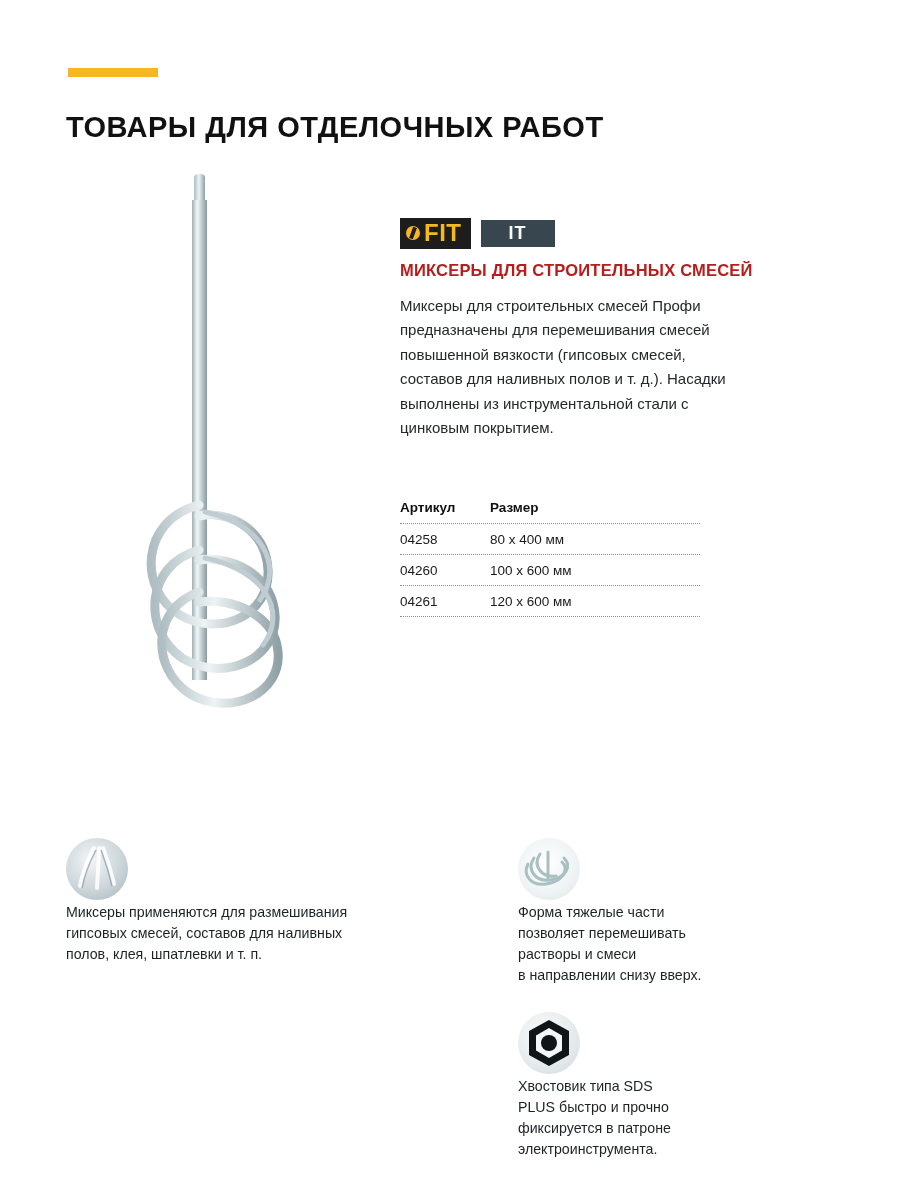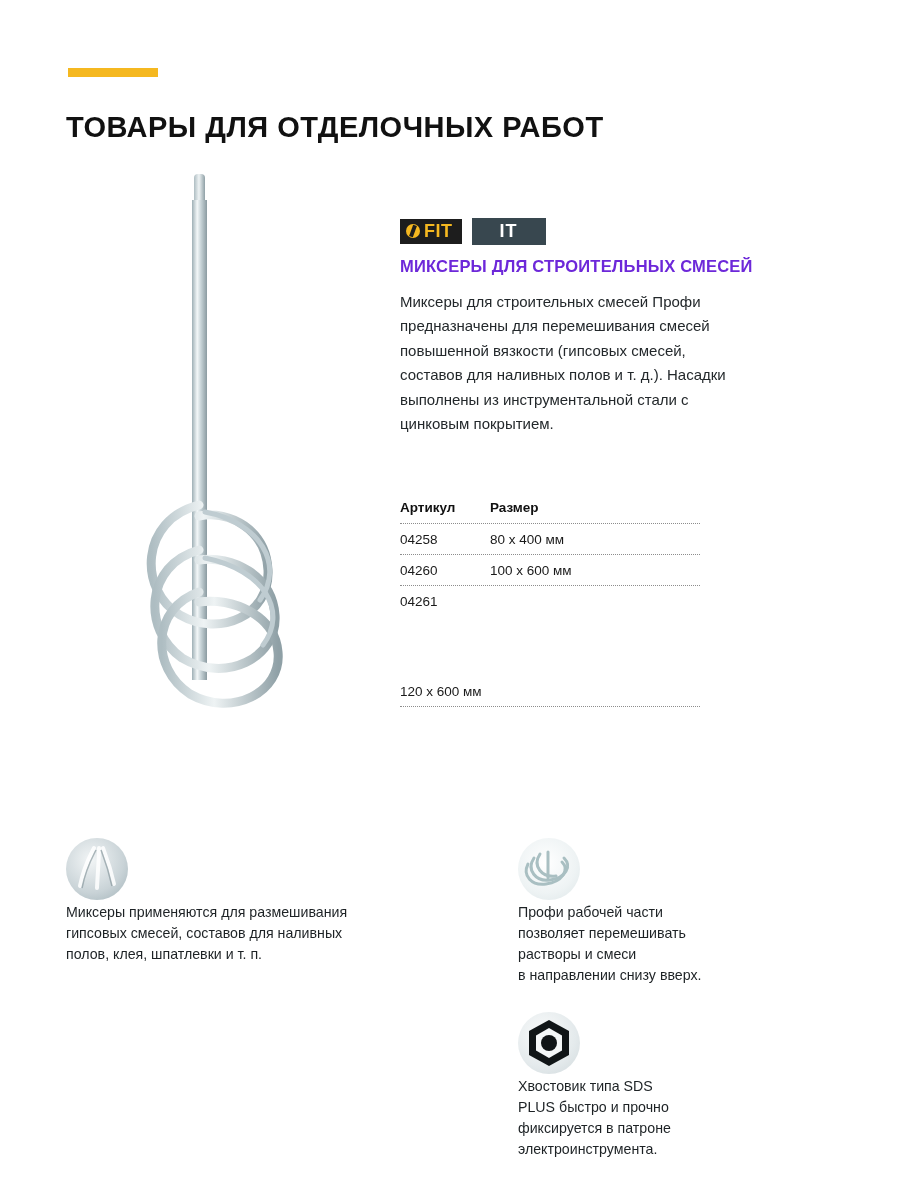--- a/index.html
+++ b/index.html
@@ -65,21 +65,21 @@
     gap: 10px;
     margin-bottom: 12px;
   }
   .badge-fit {
     display: inline-flex;
     align-items: center;
     gap: 4px;
     background: #1d1d1d;
     color: #f5b820;
     font-weight: bold;
-    font-size: 18px;
+    font-size: 24px;
     letter-spacing: 0.5px;
     padding: 3px 9px 4px 6px;
     line-height: 1;
   }
   .badge-fit .fit-dot {
     display: inline-block;
     width: 14px;
     height: 14px;
     border-radius: 50%;
     background: #f5b820;
@@ -103,21 +103,21 @@
     color: #ffffff;
     font-weight: bold;
     font-size: 18px;
     letter-spacing: 1px;
     padding: 4px 28px 5px;
     line-height: 1;
   }
   .section-title {
     font-size: 16.5px;
     font-weight: bold;
-    color: #6d28d9;
+    color: #b91c1c;
     margin: 0 0 14px 0;
     letter-spacing: 0.2px;
     text-transform: uppercase;
   }
   .section-desc {
     font-size: 15px;
     line-height: 1.63;
     color: #23282b;
     margin: 0;
     width: 340px;
@@ -139,21 +139,20 @@
     font-size: 13.5px;
   }
   .spec-row {
     display: flex;
     padding: 8px 0 7px 0;
     border-top: 1px dotted #8d8d8d;
     color: #1a1a1a;
   }
   .spec-row:last-child {
     border-bottom: 1px dotted #8d8d8d;
-    flex-direction: column;
   }
   .col-art { width: 90px; flex: 0 0 90px; }
   .col-size { flex: 1 1 auto; }
 
   
   .features-left {
     position: absolute;
     left: 66px;
     top: 838px;
     width: 400px;
@@ -314,21 +313,21 @@
         <svg viewBox="0 0 62 62" width="62" height="62" xmlns="http://www.w3.org/2000/svg">
           <g stroke="#a9bfc2" stroke-width="3" fill="none" stroke-linecap="round">
             <path d="M10 26 C 4 38, 14 48, 28 46 C 44 44, 52 32, 44 24"></path>
             <path d="M16 20 C 8 32, 18 44, 32 42 C 48 40, 54 28, 46 20"></path>
             <path d="M22 16 C 14 28, 24 40, 38 38"></path>
             <path d="M30 14 L 30 40"></path>
           </g>
         </svg>
       </div>
       <div class="feature-text">
-        <div>Профи рабочей части</div>
+        <div>Форма тяжелые части</div>
         <div>позволяет перемешивать</div>
         <div>растворы и смеси</div>
         <div>в направлении снизу вверх.</div>
       </div>
     </div>
 
     <div class="feature">
       <div class="feature-icon icon-sds">
         <svg viewBox="0 0 62 62" width="62" height="62" xmlns="http://www.w3.org/2000/svg">
           <polygon points="31,8 51,19 51,43 31,54 11,43 11,19" fill="#101517"></polygon>

